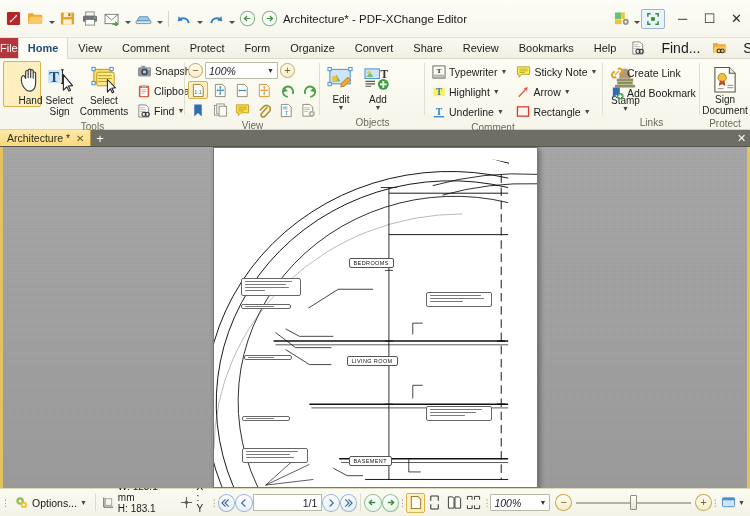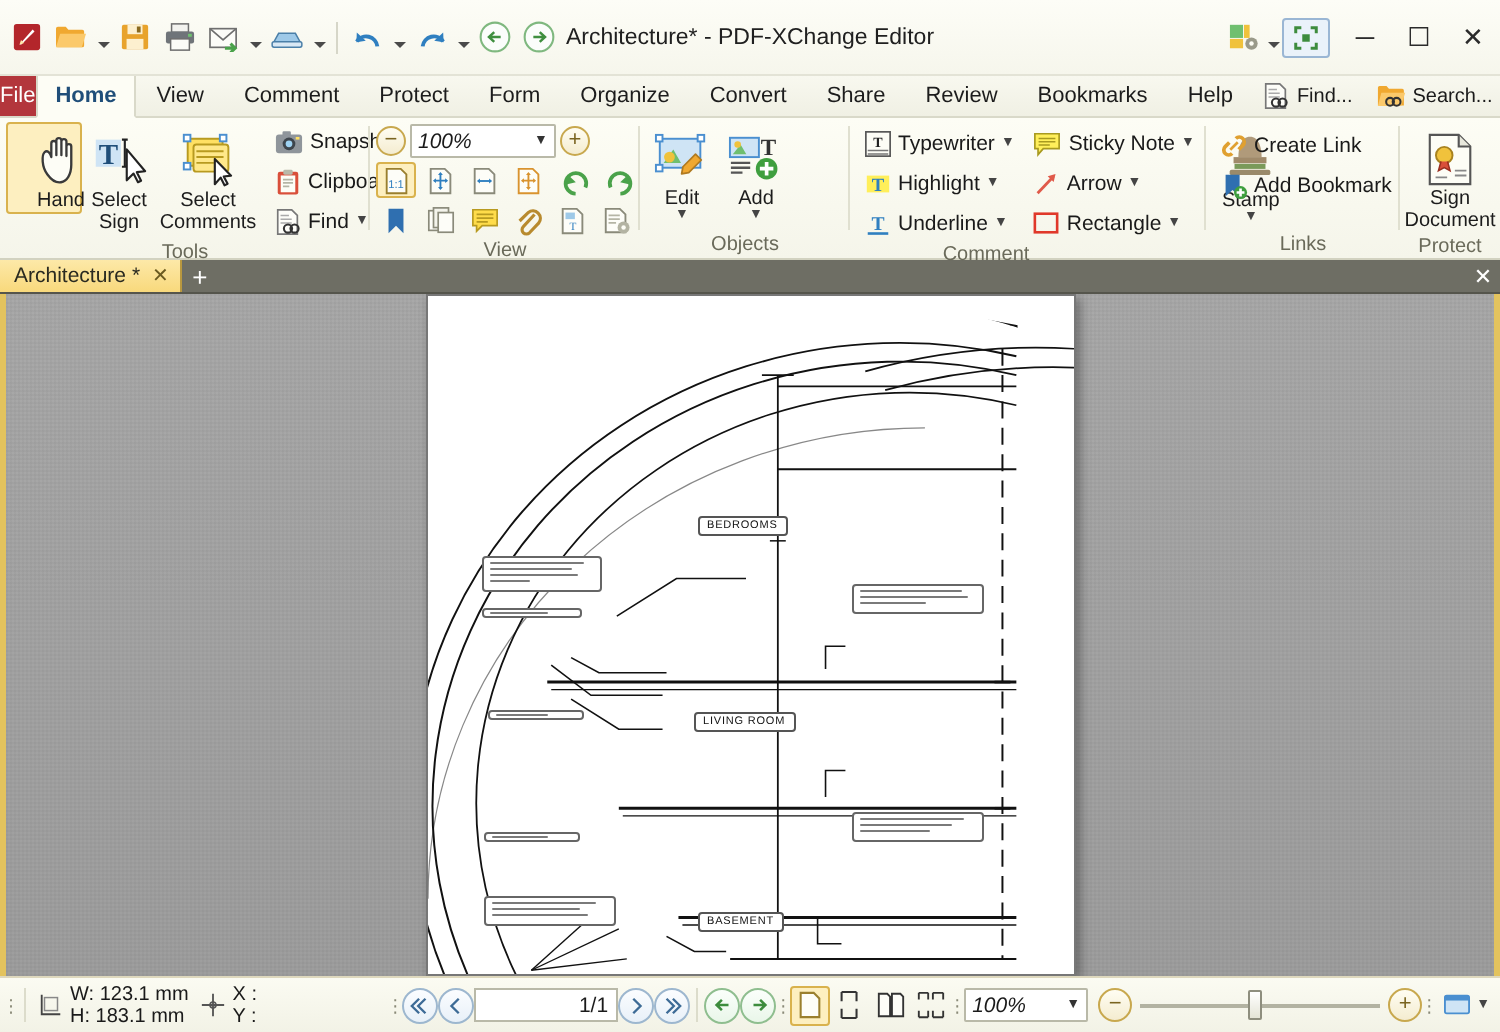--- a/index.html
+++ b/index.html
@@ -86,22 +86,22 @@
     border-left: 1px solid #d9d9c9; border-right: 1px solid #d9d9c9;
     border-bottom: 1px solid #fdfdf5;
     margin-bottom: -1px;
     color: #1f4e79; font-weight: bold;
   }
   .tabs-right {
     margin-left: auto; display: flex; align-items: center; gap: 2px;
     padding-right: 4px;
   }
   .tr-item {
-    display: flex; align-items: center; gap: 3px;
-    padding: 1px 4px; font-size: 10px; border-radius: 2px;
+    display: flex; align-items: center; gap: 16px;
+    padding: 1px 4px; font-size: 14px; border-radius: 2px;
     border: 1px solid transparent;
   }
 
   
   .ribbon {
     height: 71px; min-height: 71px;
     display: flex; align-items: stretch;
     background: linear-gradient(#fdfdf5, #f5f5ea);
     border-bottom: 1px solid #d2d2c0;
     position: relative;
@@ -900,20 +900,32 @@
       </div>
       <div class="noteblk" style="left:212px; top:350px; width:66px;">
         
       </div>
     </div>
   </div>
 
   <div class="statusbar">
     <div class="sgrip">⋮</div>
 
+    <div class="sbtn">
+      <span class="icobox">
+        <svg width="15" height="15" viewBox="0 0 16 16">
+          <circle cx="6.5" cy="6.5" r="4" fill="#8fbf4f"></circle>
+          <circle cx="6.5" cy="6.5" r="1.6" fill="#fdfdf5"></circle>
+          <circle cx="10.5" cy="10.5" r="3.4" fill="#f0c23c"></circle>
+          <circle cx="10.5" cy="10.5" r="1.3" fill="#fdfdf5"></circle>
+        </svg>
+      </span>
+      <span>Options...</span>
+      <span style="font-size:7px;color:#444;">▼</span>
+    </div>
 
     <div class="sep-v"></div>
 
     <div class="smeasure">
       <span class="icobox">
         <svg width="13" height="13" viewBox="0 0 14 14">
           <path d="M2 1.5 V12 H12" fill="none" stroke="#444" stroke-width="1"></path>
           <rect x="3.5" y="3" width="7" height="7" fill="none" stroke="#888" stroke-width=".8"></rect>
         </svg>
       </span>

